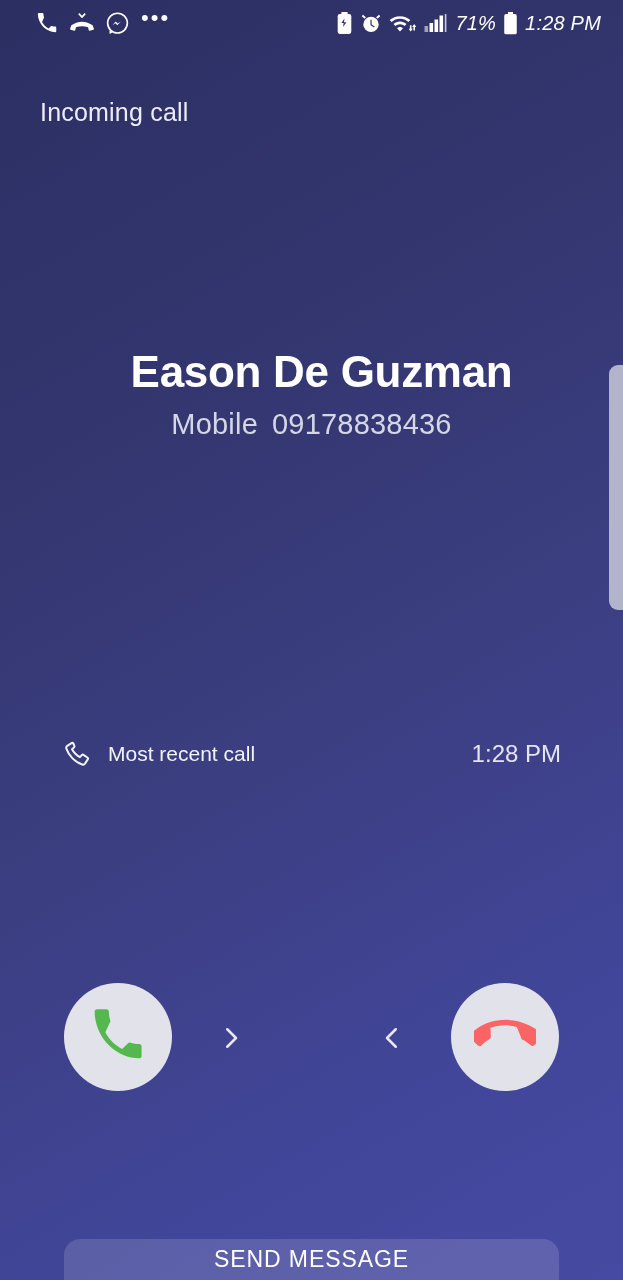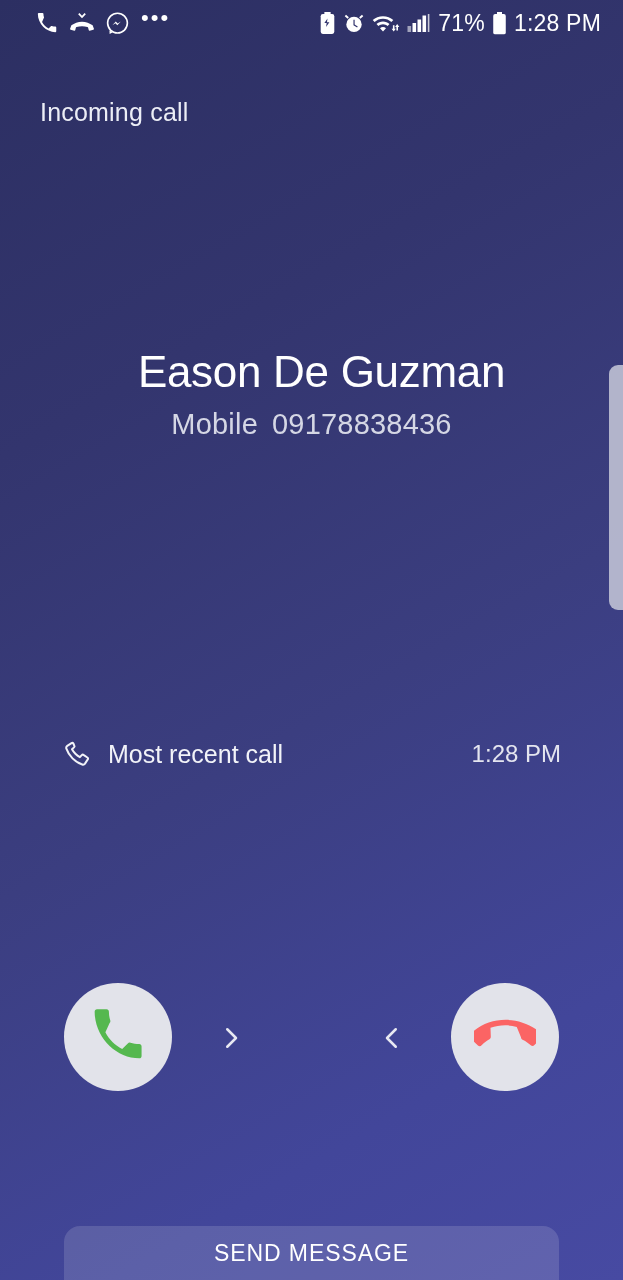--- a/index.html
+++ b/index.html
@@ -35,24 +35,25 @@
     display: flex;
     align-items: center;
   }
   .status-left { gap: 12px; }
   .status-right { gap: 7px; }
   .sb-icon {
     display: block;
     line-height: 0;
   }
   .sb-text {
-    font-size: 23px;
+    font-size: 20px;
     letter-spacing: 0.2px;
     color: #ffffff;
     white-space: nowrap;
+    font-style: italic;
   }
   .dots {
     font-size: 22px;
     letter-spacing: 2px;
     color: #ffffff;
     line-height: 8px;
     position: relative;
     top: -5px;
   }
 
@@ -70,21 +71,21 @@
   
   #caller-block {
     position: absolute;
     top: 348px;
     left: 0;
     right: 0;
     text-align: center;
   }
   #caller-name {
     font-size: 44px;
-    font-weight: normal;
+    font-weight: bold;
     letter-spacing: -0.3px;
     color: #ffffff;
     line-height: 1.1;
     padding-left: 20px;
   }
   #caller-number-row {
     margin-top: 12px;
     font-size: 29px;
     color: #d5d7e5;
     letter-spacing: 0.2px;
@@ -115,21 +116,21 @@
     align-items: center;
   }
   #recent-call-row .rc-icon {
     width: 30px;
     height: 30px;
     margin-right: 16px;
     flex: none;
     line-height: 0;
   }
   #recent-call-label {
-    font-size: 25px;
+    font-size: 21px;
     color: #f2f3f8;
   }
   #recent-call-time {
     margin-left: auto;
     font-size: 24px;
     color: #e4e5ef;
   }
 
   
   #actions {
@@ -162,21 +163,21 @@
   }
   #answer-hint-chevron { left: 216px; }
   #decline-hint-chevron { right: 216px; }
 
   
   #send-message-button {
     position: absolute;
     left: 64px;
     right: 64px;
     bottom: 0;
-    height: 54px;
+    height: 41px;
     background: rgba(255,255,255,0.14);
     border-top-left-radius: 16px;
     border-top-right-radius: 16px;
     display: flex;
     align-items: center;
     justify-content: center;
   }
   #send-message-label {
     font-size: 23px;
     letter-spacing: 0.9px;

